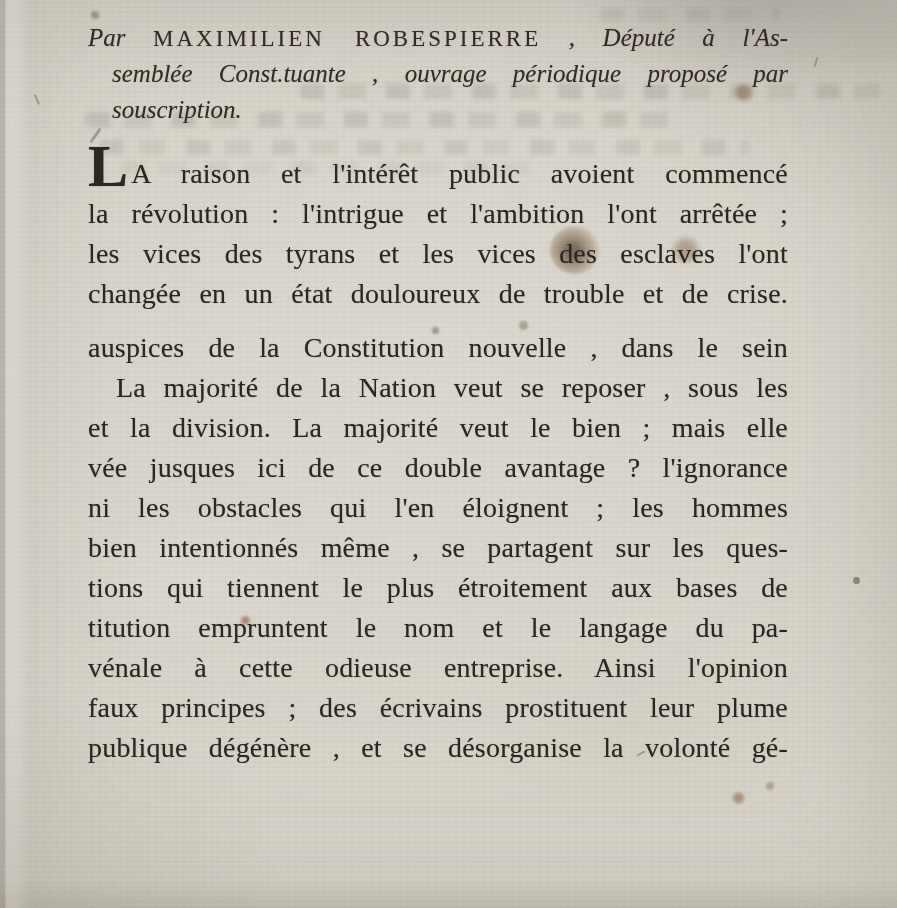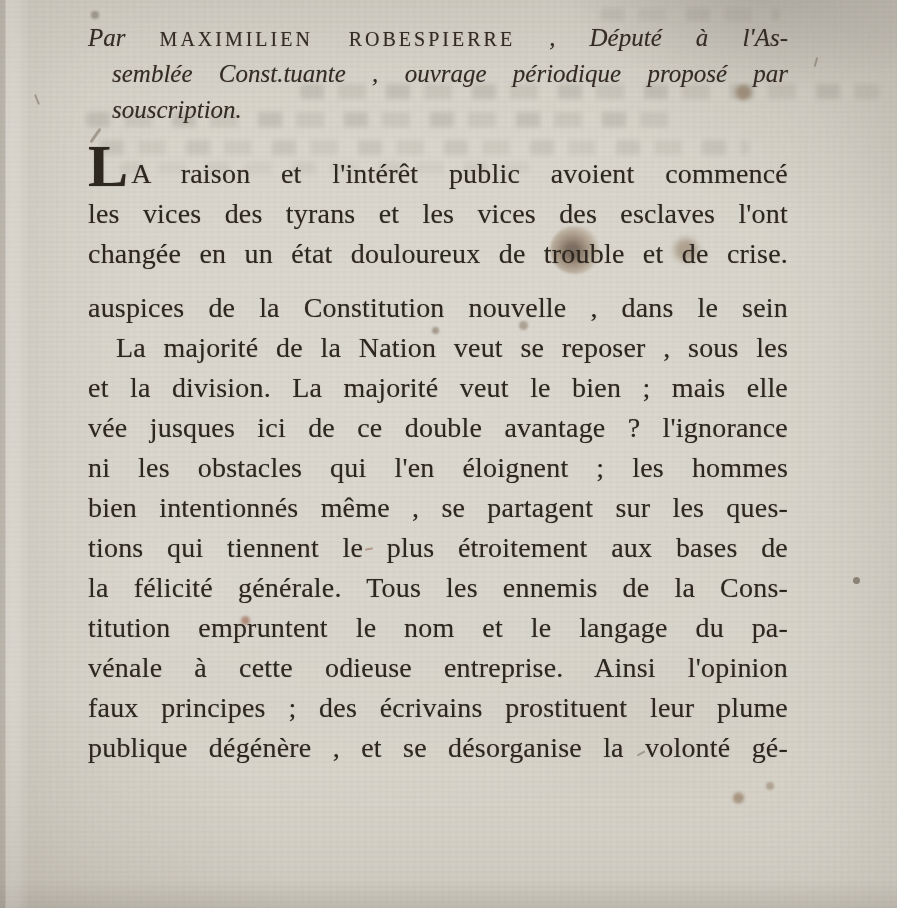--- a/index.html
+++ b/index.html
@@ -52,21 +52,21 @@
     line-height: 36px;
     height: 36px;
     color: #342c24;
     text-shadow: 0 0 1px rgba(52,44,36,.35);
   }
   .h-just { text-align: justify; text-align-last: justify; }
   .h-just::after { content: ""; display: inline-block; width: 100%; height: 0; }
   .h-indent { padding-left: 24px; }
   .caps {
     font-style: normal;
-    font-size: 20px;
+    font-size: 23px;
     letter-spacing: 3px;
     font-weight: 500;
   }
 
   
   .body-block { margin-top: 26px; font-size: 28px; }
   .jline {
     height: 40px;
     line-height: 40px;
     overflow: hidden;
@@ -181,33 +181,33 @@
   <div class="content">
 
     <div class="header-block">
       <div class="hline h-just"><span>Par</span> <span class="caps">MAXIMILIEN ROBESPIERRE</span><span> , Député à l'As-</span></div>
       <div class="hline h-just h-indent">semblée Const.tuante , ouvrage périodique proposé par</div>
       <div class="hline h-indent">souscription.</div>
     </div>
 
     <div class="body-block para-1">
       <div class="jline has-dropcap"><span class="drop-cap">L</span><span>A raison et l'intérêt public avoient commencé</span></div>
+      <div class="jline">la révolution : l'intrigue et l'ambition l'ont arrêtée ;</div>
       <div class="jline">les vices des tyrans et les vices des esclaves l'ont</div>
       <div class="jline">changée en un état douloureux de trouble et de crise.</div>
     </div>
 
     <div class="body-block para-2">
       <div class="jline">auspices de la Constitution nouvelle , dans le sein</div>
       <div class="jline indent-first">La majorité de la Nation veut se reposer , sous les</div>
       <div class="jline">et la division. La majorité veut le bien ; mais elle</div>
       <div class="jline">vée jusques ici de ce double avantage ? l'ignorance</div>
       <div class="jline">ni les obstacles qui l'en éloignent ; les hommes</div>
       <div class="jline">bien intentionnés même , se partagent sur les ques-</div>
       <div class="jline">tions qui tiennent le plus étroitement aux bases de</div>
-      <div class="jline">la félicité générale. Tous les ennemis de la Cons-</div>
       <div class="jline">titution empruntent le nom et le langage du pa-</div>
       <div class="jline">vénale à cette odieuse entreprise. Ainsi l'opinion</div>
       <div class="jline">faux principes ; des écrivains prostituent leur plume</div>
       <div class="jline">publique dégénère , et se désorganise la volonté gé-</div>
     </div>
 
   </div>
 </div>
 
 </body></html>

